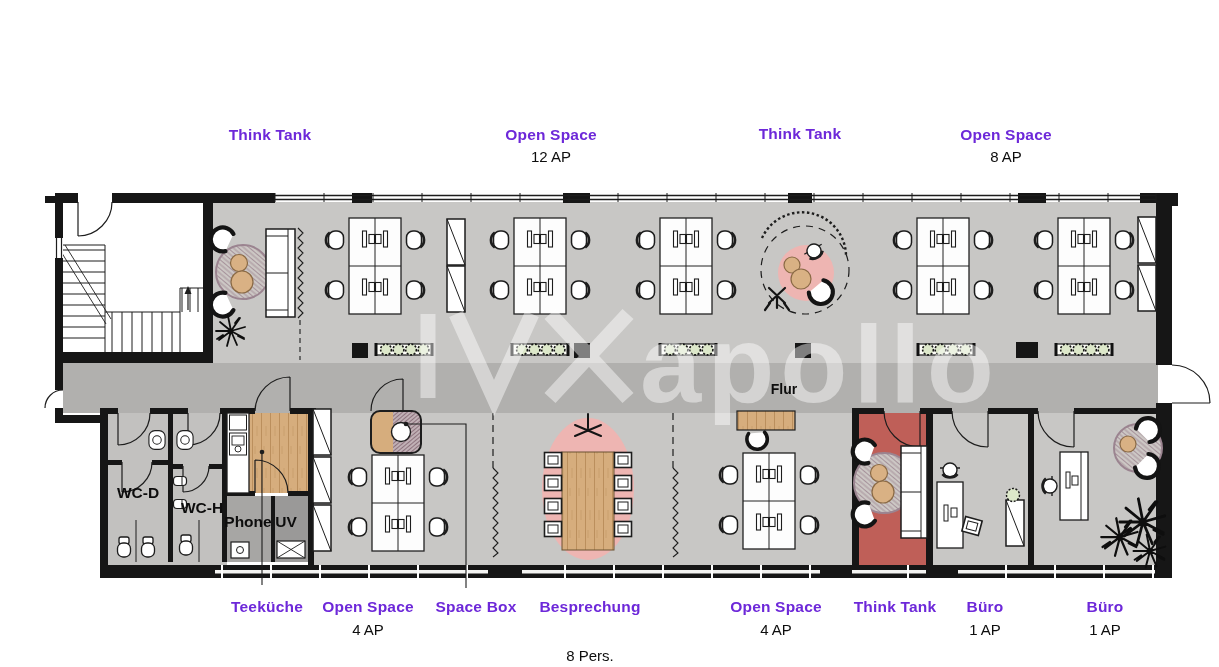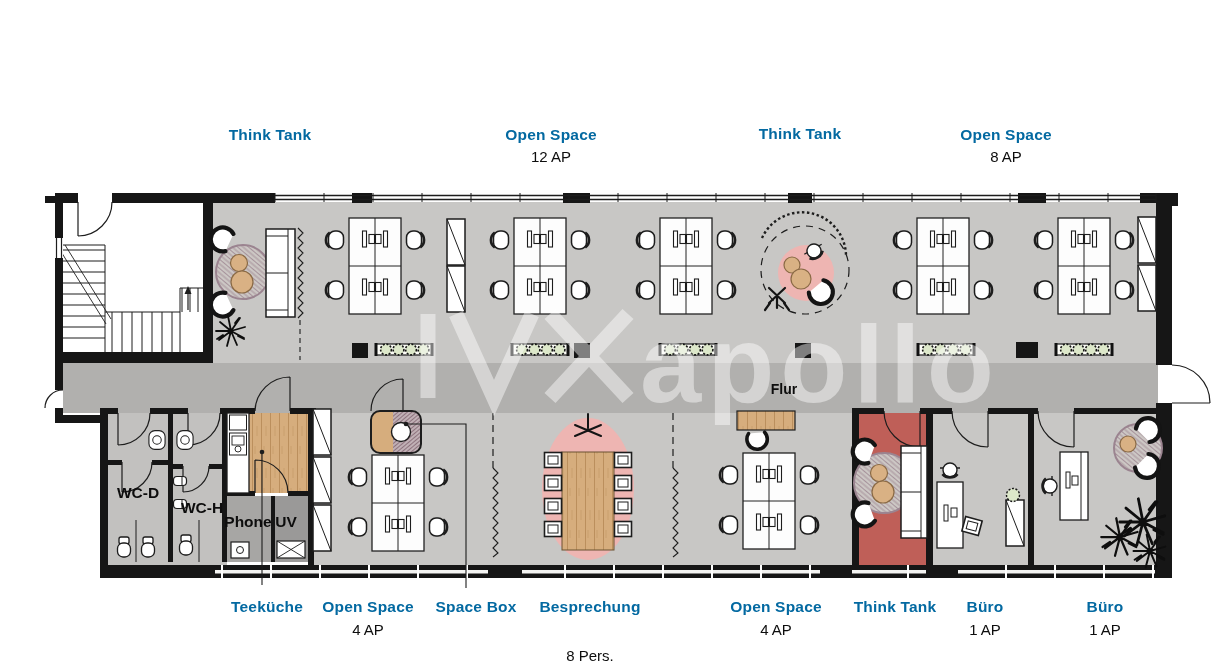--- a/index.html
+++ b/index.html
@@ -1,19 +1,19 @@
 <!DOCTYPE html>
 <html><head>
 <meta charset="utf-8">
 <style>
   html,body{margin:0;padding:0;background:#fff;}
   .canvas{position:relative;width:1219px;height:667px;background:#ffffff;overflow:hidden;
           font-family:"Liberation Sans",sans-serif;}
   .plan-svg{position:absolute;left:0;top:0;}
-  .zl{position:absolute;transform:translateX(-50%);text-align:center;color:#0369a1;
+  .zl{position:absolute;transform:translateX(-50%);text-align:center;color:#6d28d9;
       font-size:15.5px;font-weight:bold;white-space:nowrap;letter-spacing:.2px;}
   .zs{position:absolute;transform:translateX(-50%);text-align:right;color:#0d0d0d;
       font-size:15px;font-weight:normal;white-space:nowrap;}
   .rl{position:absolute;transform:translate(-50%,-50%);color:#0d0d0d;font-weight:bold;
       font-size:15.5px;white-space:nowrap;}
   .rl.small{font-size:14px;}
   .watermark{position:absolute;left:640px;top:300px;font-size:110px;font-weight:bold;
       color:rgba(255,255,255,0.45);letter-spacing:6px;pointer-events:none;}
 </style>
 </head>

